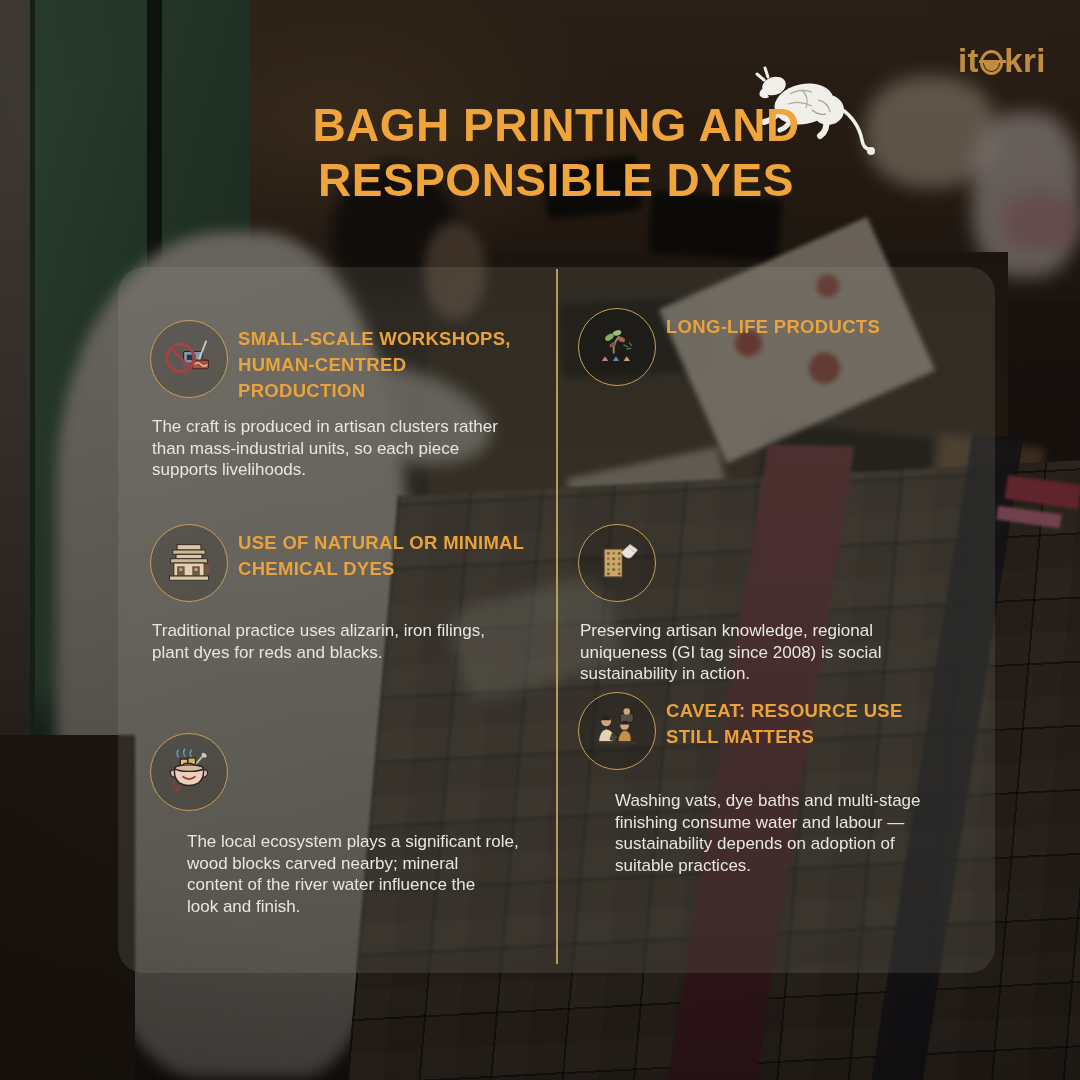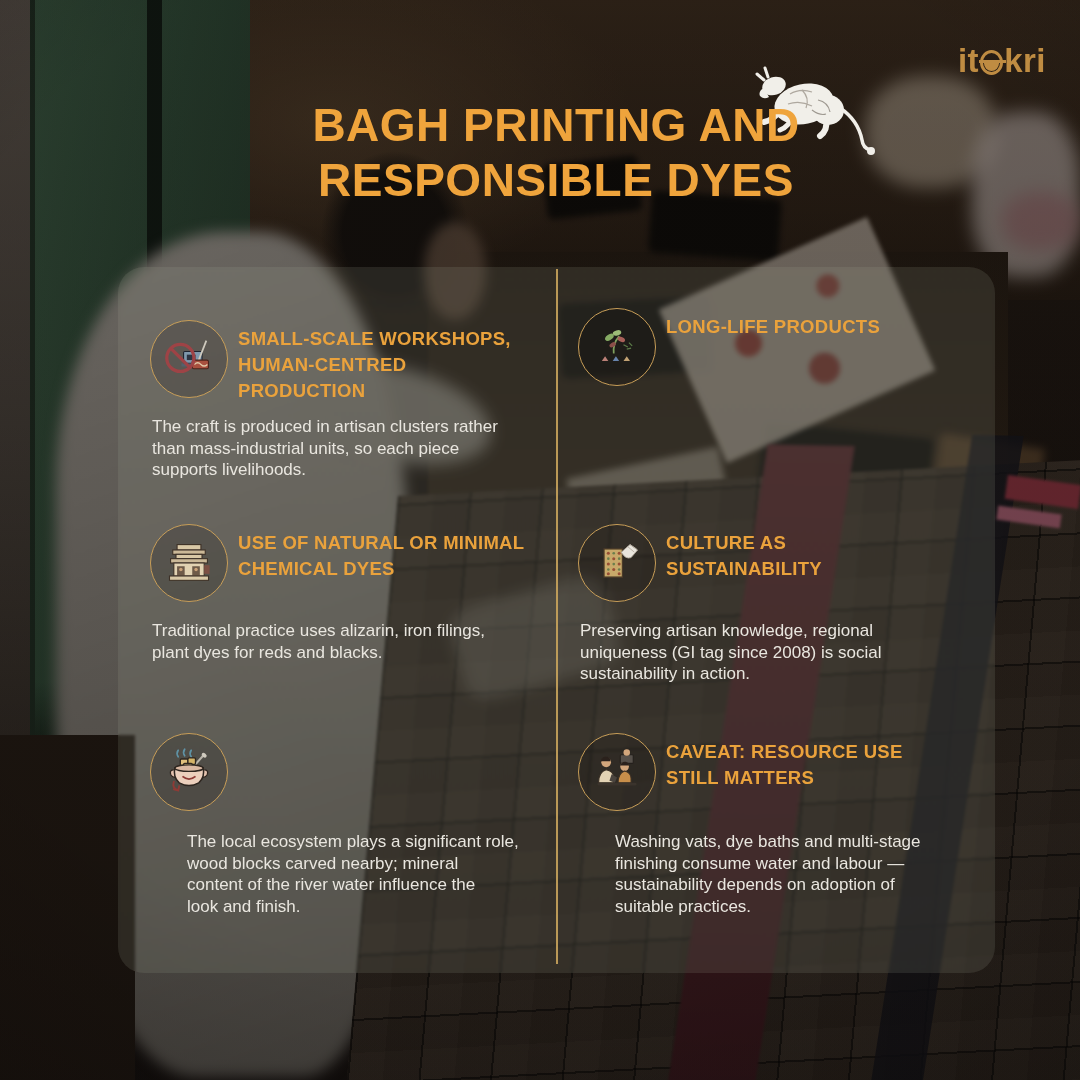--- a/index.html
+++ b/index.html
@@ -74,21 +74,21 @@
   .panel{position:absolute;left:118px;top:267px;width:877px;height:706px;border-radius:26px;
     background:rgba(165,172,156,.15);backdrop-filter:blur(1.5px);}
   .divider{position:absolute;left:556px;top:269px;width:2px;height:695px;background:#c9a45c;opacity:.9;}
 
   .section{position:absolute;}
   .pos-s1{left:150px;top:320px;}
   .pos-s2{left:578px;top:308px;}
   .pos-s3{left:150px;top:524px;}
   .pos-s4{left:578px;top:524px;}
   .pos-s5{left:150px;top:733px;}
-  .pos-s6{left:578px;top:733px;}
+  .pos-s6{left:578px;top:692px;}
   .sec-head{display:flex;align-items:flex-start;gap:10px;}
   .icon-circle{flex:0 0 auto;width:78px;height:78px;border:1.6px solid #c89e58;border-radius:50%;
     display:flex;align-items:center;justify-content:center;background:rgba(10,8,6,.18);}
   .sec-title{margin:6px 0 0 0;color:#eaa23c;font-size:18.5px;font-weight:800;line-height:26px;letter-spacing:.3px;white-space:pre-line;}
   .sec-body{margin:12px 0 0 2px;color:#e9e6df;font-size:17px;font-weight:400;line-height:21.5px;white-space:pre-line;}
   .pos-s3 .sec-body,.pos-s4 .sec-body{margin-top:18px;}
   .pos-s5 .sec-body,.pos-s6 .sec-body{margin-top:20px;margin-left:37px;}
 </style>
 </head>
 <body>
@@ -236,22 +236,20 @@
               <circle cx="16" cy="20" r="1.2"></circle>
             <circle cx="26" cy="20" r="1.2"></circle>
               <circle cx="21" cy="25" r="1.2"></circle>
             <circle cx="16" cy="30" r="1.2"></circle>
               <circle cx="26" cy="30" r="1.2"></circle>
           </g>
           <path d="M28,14 l8,-7 l7,5 l-6,7 q-5,2 -9,-5 z" fill="#e9e5dd" stroke="#b5ada0" stroke-width="0.8"></path>
           <path d="M36,7 l6,4 M34,9 l6,5" stroke="#b5ada0" stroke-width="0.8" fill="none"></path>
         </svg>
       </div>
-      <h2 class="sec-title">CULTURE AS
-SUSTAINABILITY</h2>
     </div>
     <p class="sec-body">Preserving artisan knowledge, regional
 uniqueness (GI tag since 2008) is social
 sustainability in action.</p>
   </div>
 
   <div class="section pos-s5">
     <div class="sec-head">
       <div class="icon-circle">
         <svg viewBox="0 0 48 48" width="52" height="52">

